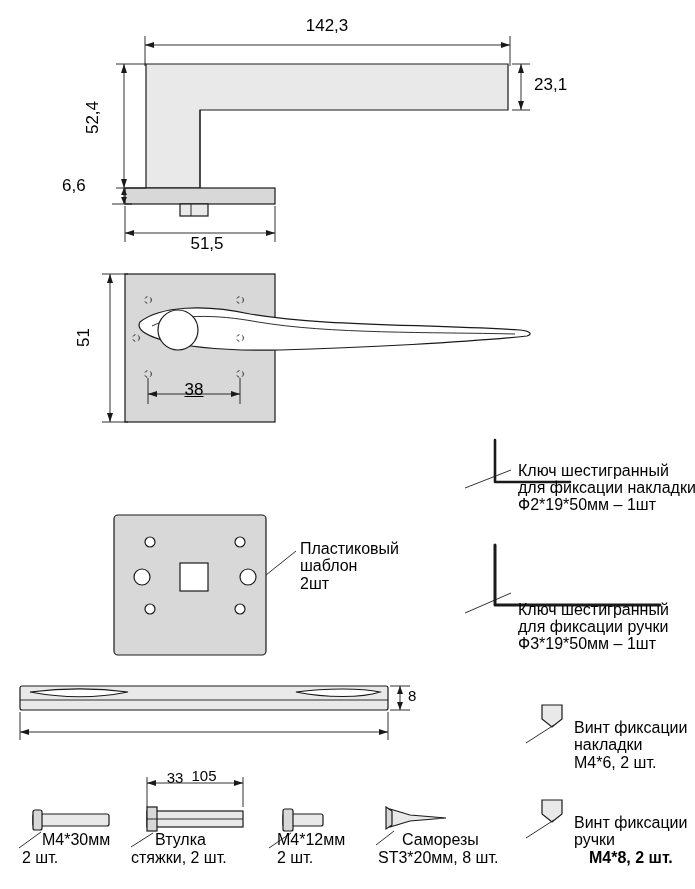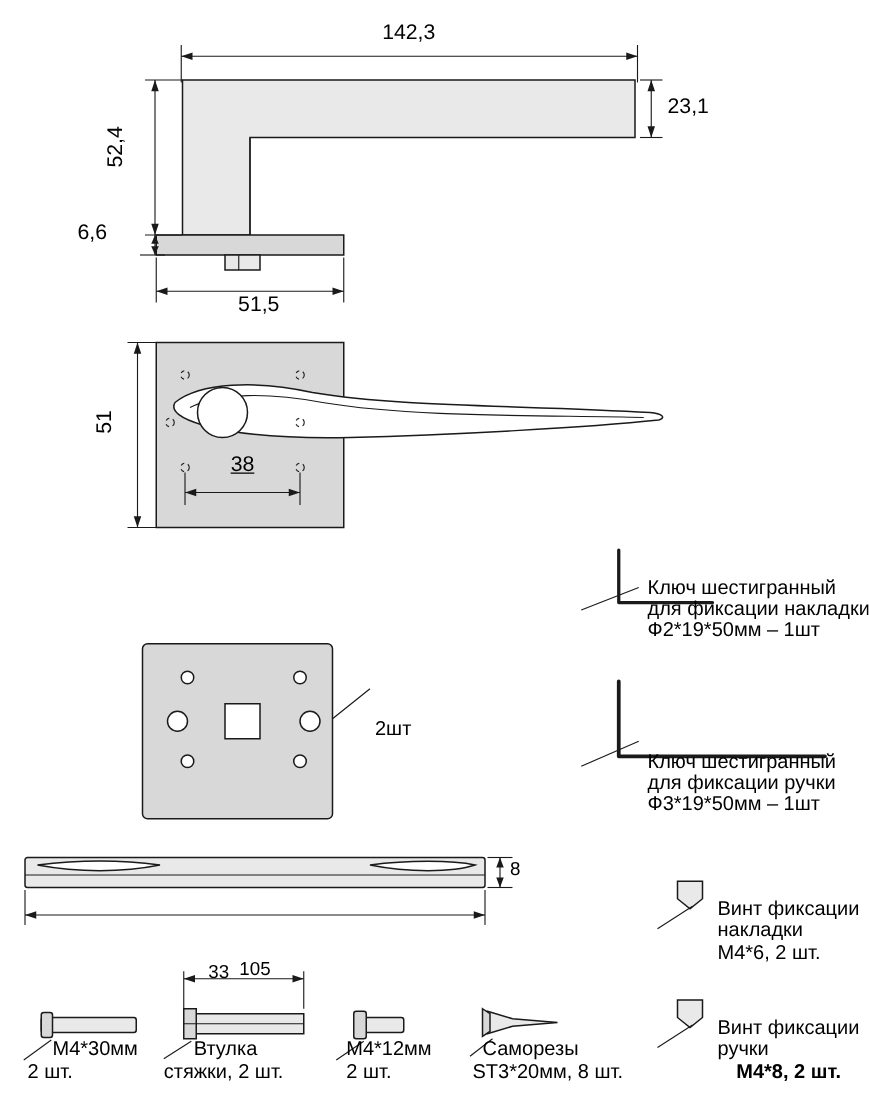--- a/index.html
+++ b/index.html
@@ -119,37 +119,39 @@
     <line class="thin" x1="102" y1="160" x2="128" y2="160"></line>
 
     <line class="thin" x1="148" y1="132" x2="240" y2="132"></line>
     <path class="fillblack" d="M148,132 L157,129 L157,135 Z"></path>
     <path class="fillblack" d="M240,132 L231,129 L231,135 Z"></path>
     <line class="thin" x1="148" y1="116" x2="148" y2="142"></line>
     <line class="thin" x1="240" y1="116" x2="240" y2="142"></line>
   </svg>
 
   <div class="lbl big rot90" style="left:68px; top:330px; width:30px; text-align:center;">51</div>
-  <div class="lbl big ctr" style="left:164px; top:364px; width:60px;text-decoration:underline;">38</div>
+  <div class="lbl big ctr" style="left:164px; top:382px; width:60px;text-decoration:underline;">38</div>
 
   <svg class="abs" style="left:0; top:505px; width:480px; height:160px;">
     <rect class="filldk" x="114" y="10" width="152" height="140" rx="4"></rect>
 
     <rect class="fillwhite" x="180" y="58" width="28" height="28"></rect>
 
     <circle class="fillwhite" cx="150" cy="37" r="5"></circle>
     <circle class="fillwhite" cx="240" cy="37" r="5"></circle>
     <circle class="fillwhite" cx="142" cy="72" r="8"></circle>
     <circle class="fillwhite" cx="248" cy="72" r="8"></circle>
     <circle class="fillwhite" cx="150" cy="104" r="5"></circle>
     <circle class="fillwhite" cx="240" cy="104" r="5"></circle>
 
     <line class="thin" x1="266" y1="70" x2="296" y2="46"></line>
   </svg>
 
+  <div class="lbl" style="left:300px; top:540px; line-height:17px;">Пластиковый
+шаблон</div>
   <div class="lbl" style="left:300px; top:576px;">2шт</div>
 
   <svg class="abs" style="left:455px; top:430px; width:240px; height:80px;">
     <path class="stroke" d="M498,0 L498,0"></path>
 
     <path class="stroke" d="M40,10 L40,52 L115,52" style="stroke-width:2.6; stroke-linecap:round; stroke-linejoin:round;"></path>
 
     <line class="thin" x1="10" y1="58" x2="56" y2="40"></line>
   </svg>
   <div class="lbl" style="left:518px; top:462px; line-height:17px;">Ключ шестигранный
@@ -235,16 +237,16 @@
     <line class="thin" x1="4" y1="48" x2="26" y2="33"></line>
   </svg>
   <div class="lbl" style="left:277px; top:832px;">М4*12мм</div>
   <div class="lbl" style="left:277px; top:850px;">2 шт.</div>
 
   <svg class="abs" style="left:370px; top:795px; width:140px; height:65px;">
     <path class="fillgrey" d="M20,14 L40,20 L76,23 L40,26 L20,32 Z"></path>
     <path class="filldk" d="M16,12 L22,16 L22,30 L16,34 Z"></path>
     <line class="thin" x1="6" y1="50" x2="24" y2="36"></line>
   </svg>
-  <div class="lbl" style="left:386px; top:832px;">Саморезы</div>
+  <div class="lbl" style="left:402px; top:832px;">Саморезы</div>
   <div class="lbl" style="left:378px; top:850px;">ST3*20мм, 8 шт.</div>
 
 </div>
 
 </body></html>

